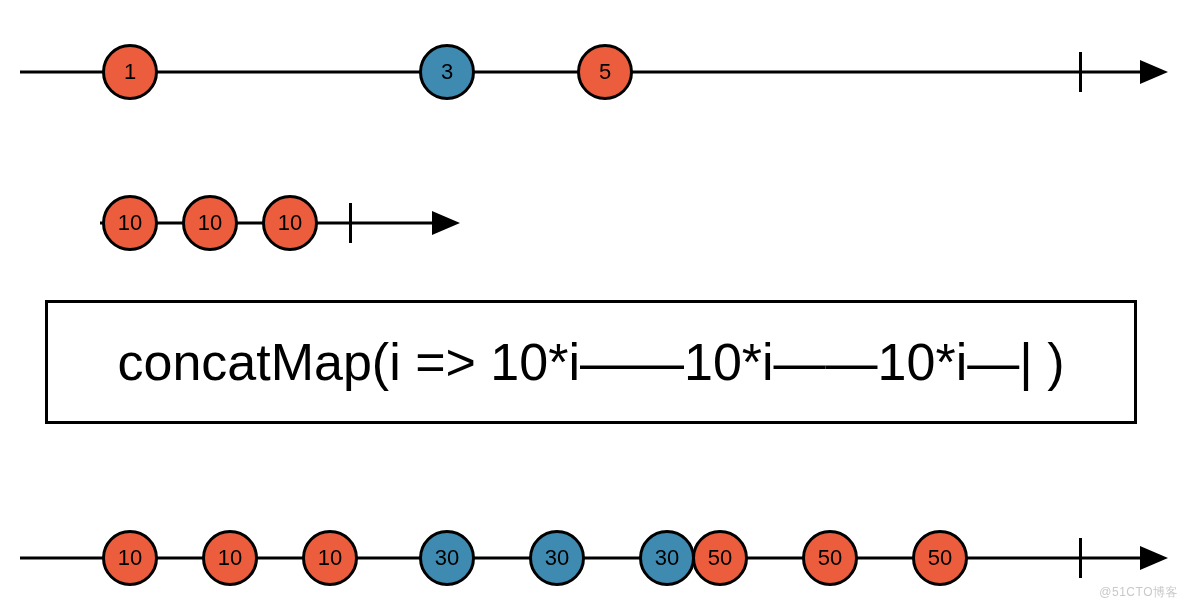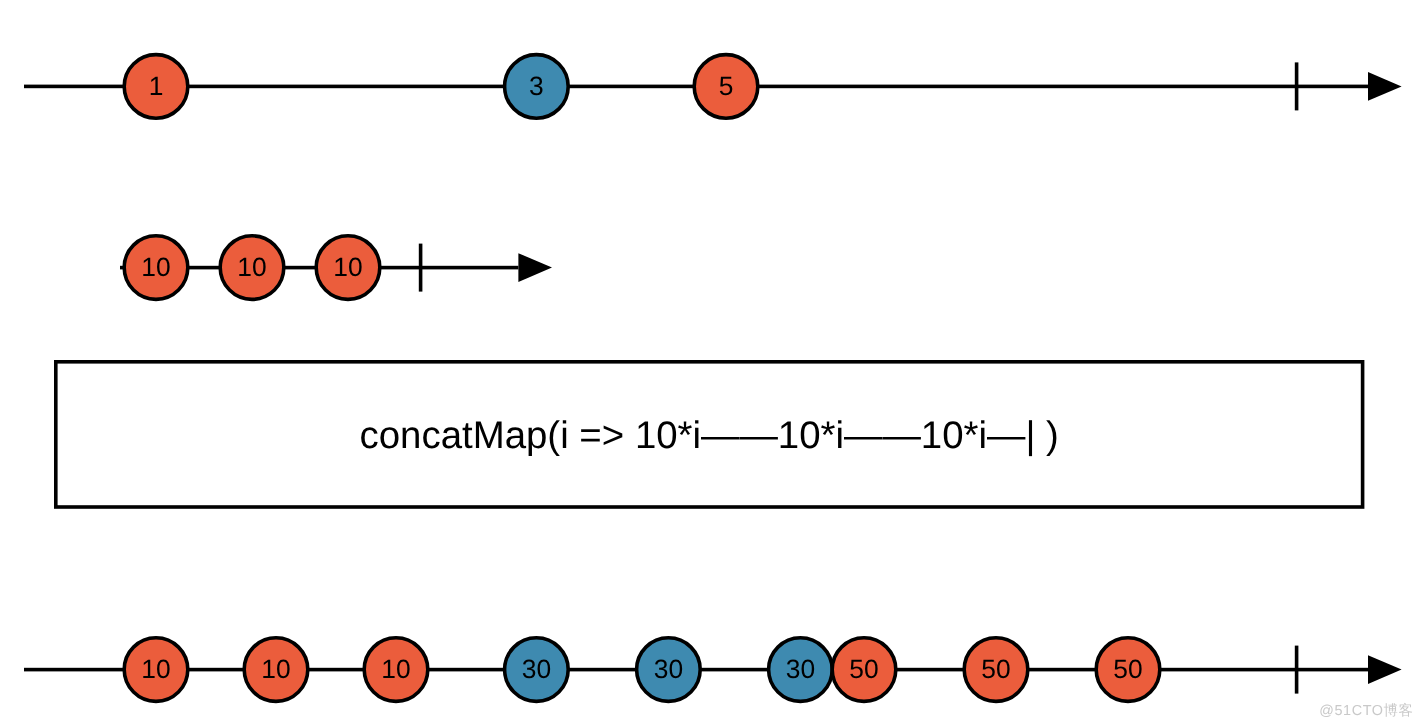--- a/index.html
+++ b/index.html
@@ -59,21 +59,21 @@
     font-size: 22px;
     color: #000;
   }
   .operator-box {
     position: absolute;
     border: 3px solid #000;
     background: #fff;
     display: flex;
     align-items: center;
     justify-content: center;
-    font-size: 32px;
+    font-size: 52px;
     color: #000;
   }
   .watermark {
     position: absolute;
     right: 6px;
     bottom: 4px;
     font-size: 12px;
     color: #c9c9c9;
     letter-spacing: 0.5px;
   }

